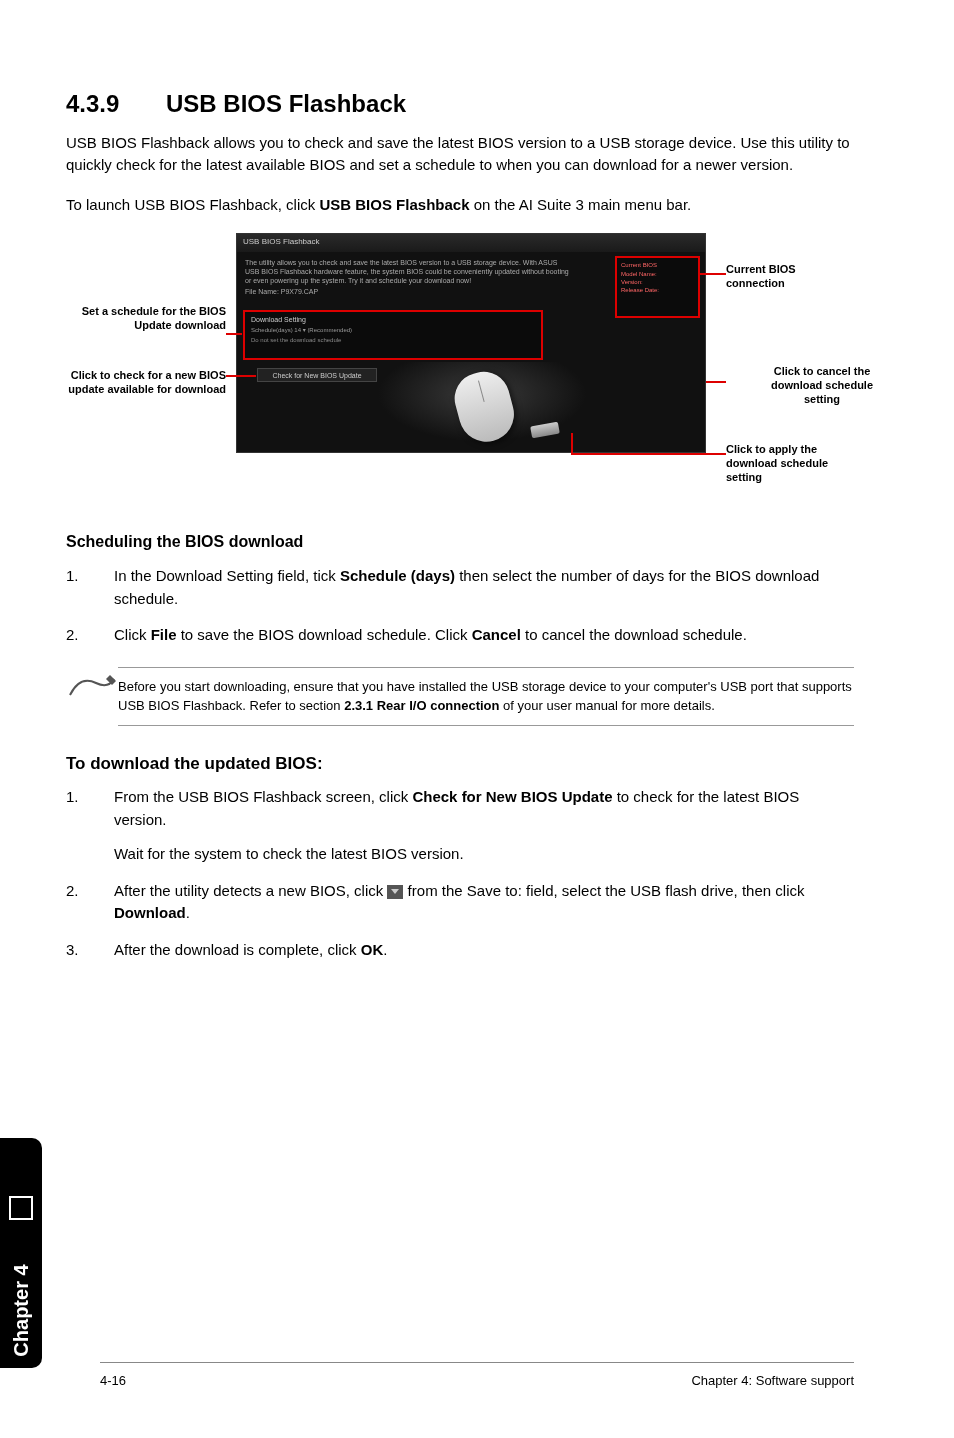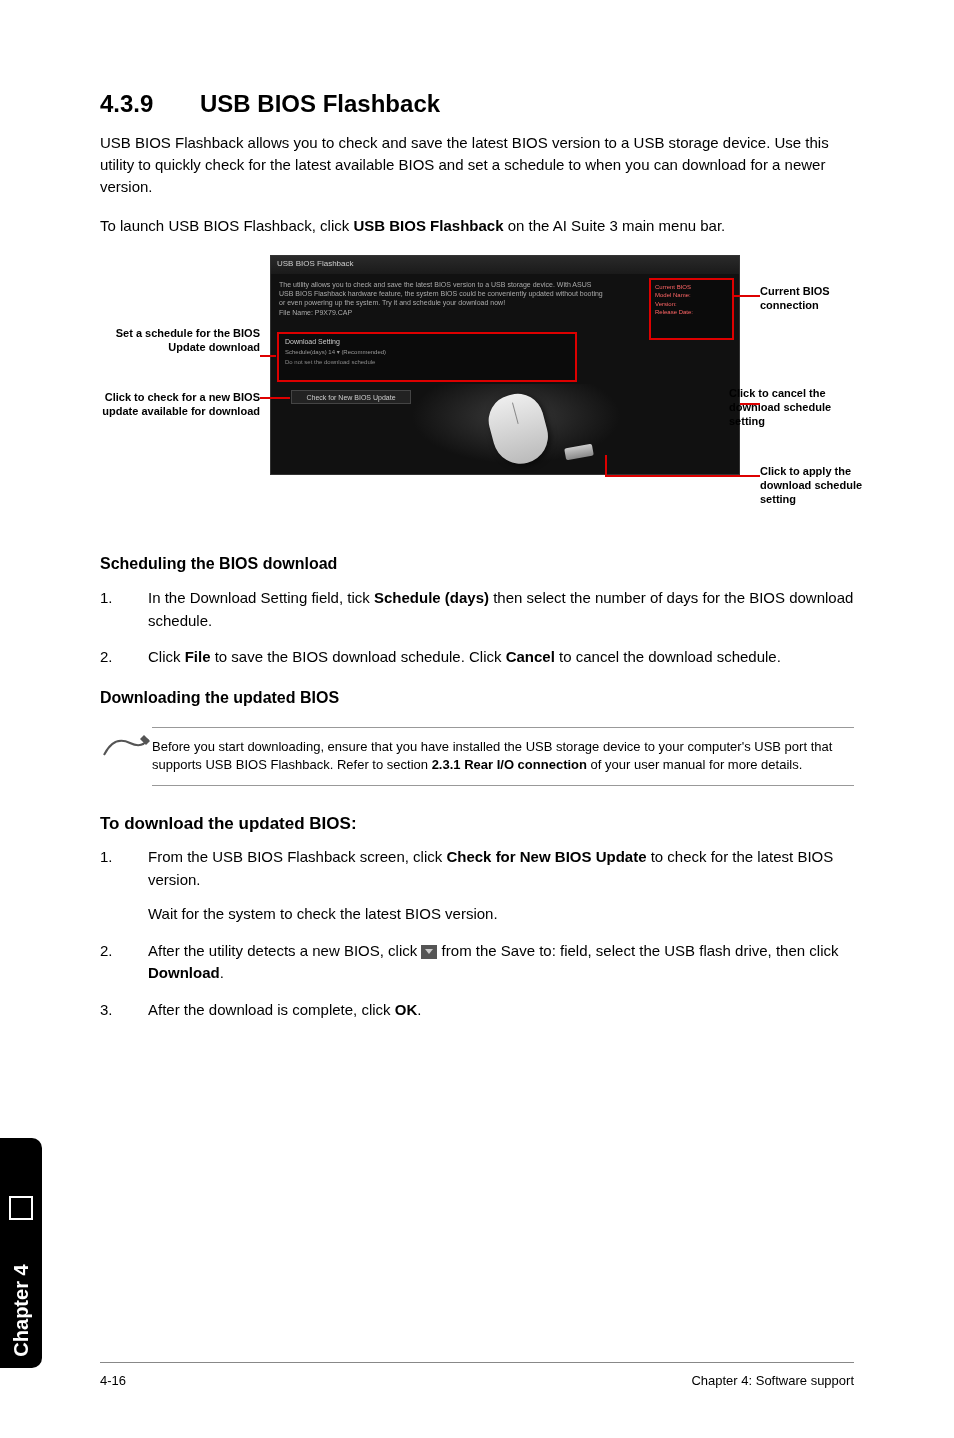--- a/index.html
+++ b/index.html
@@ -5,21 +5,21 @@
   * { margin: 0; padding: 0; box-sizing: border-box; }
   body {
     font-family: Arial, Helvetica, sans-serif;
     width: 954px;
     height: 1438px;
     background: #fff;
     position: relative;
     color: #000;
   }
   .content {
-    padding: 90px 100px 0 100px;
+    padding: 90px 100px 0 66px;
   }
   .section-title {
     font-size: 24px;
     font-weight: bold;
     margin-bottom: 14px;
   }
   .section-title .num { display: inline-block; width: 100px; }
   .body-text {
     font-size: 15px;
     line-height: 1.45;
@@ -270,39 +270,38 @@
 
     <div class="callout left" style="left:0; top:72px; width:160px;">Set a schedule for the BIOS Update download</div>
     <div class="co-line" style="left:160px; top:100px; width:16px; height:2px;"></div>
 
     <div class="callout left" style="left:0; top:136px; width:160px;">Click to check for a new BIOS update available for download</div>
     <div class="co-line" style="left:160px; top:142px; width:30px; height:2px;"></div>
 
     <div class="callout right" style="left:660px; top:30px; width:110px;">Current BIOS connection</div>
     <div class="co-line" style="left:634px; top:40px; width:26px; height:2px;"></div>
 
-    <div class="callout right" style="left:629px; top:132px; width:120px;">Click to cancel the download schedule setting</div>
+    <div class="callout right" style="left:696px; top:132px; width:120px;text-align:center;">Click to cancel the download schedule setting</div>
     <div class="co-line" style="left:640px; top:148px; width:20px; height:2px;"></div>
 
     <div class="callout right" style="left:660px; top:210px; width:120px;">Click to apply the download schedule setting</div>
     <div class="co-line" style="left:505px; top:220px; height:2px; width:155px;"></div>
     <div class="co-line" style="left:505px; top:200px; height:20px; width:2px;"></div>
   </div>
 
   <div class="subheading">Scheduling the BIOS download</div>
   <ol class="steps">
     <li><span class="n">1.</span>
       <span>In the Download Setting field, tick </span><b>Schedule (days)</b><span> then select the number of days for the BIOS download schedule.</span>
     </li>
     <li><span class="n">2.</span>
       <span>Click </span><b>File</b><span> to save the BIOS download schedule. Click </span><b>Cancel</b><span> to cancel the download schedule.</span>
     </li>
   </ol>
 
-  <div class="subheading">Downloading the updated BIOS</div>
 
   <div class="note-block">
     <div class="note-icon">
       <svg width="52" height="40" viewBox="0 0 52 40">
         <path d="M4 28 Q14 8 30 16 Q42 22 48 12" fill="none" stroke="#555" stroke-width="2"></path>
         <path d="M44 8 L50 14 L46 18 L40 12 Z" fill="#555"></path>
       </svg>
     </div>
     <div class="note-text">
       <span>Before you start downloading, ensure that you have installed the USB storage device to your computer's USB port that supports USB BIOS Flashback. Refer to section </span><b>2.3.1 Rear I/O connection</b><span> of your user manual for more details.</span>

